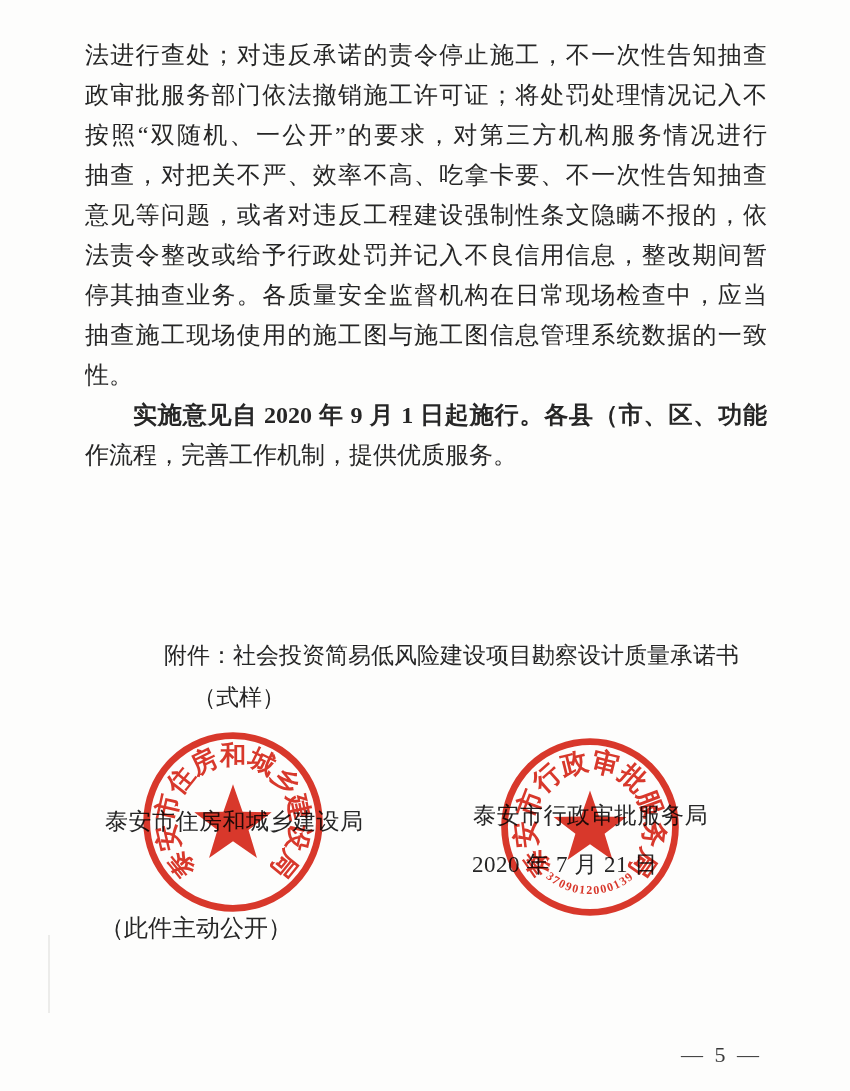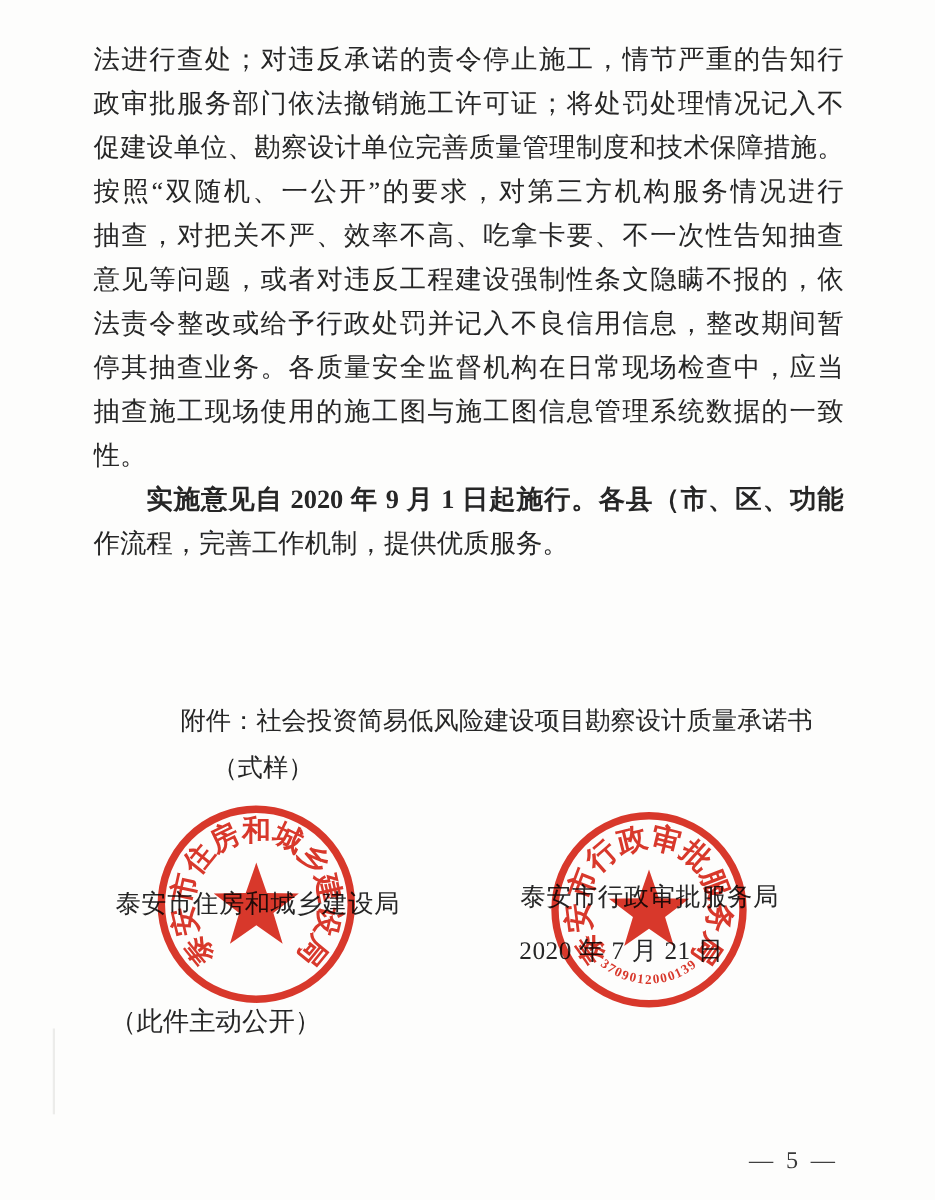--- a/index.html
+++ b/index.html
@@ -47,23 +47,22 @@
 
   
   .scan-mark { position:absolute; left:48px; top:935px; width:2px; height:78px; background:#ececea; }
 </style>
 </head>
 <body>
 
 <div class="page">
 
   <div class="bodytext">
-    <div class="bline">法进行查处；对违反承诺的责令停止施工，情节严重的告知行</div>
+    <div class="bline">法进行查处；对违反承诺的责令停止施工，不一次性告知抽查</div>
     <div class="bline">政审批服务部门依法撤销施工许可证；将处罚处理情况记入不</div>
-    <div class="bline">促建设单位、勘察设计单位完善质量管理制度和技术保障措施。</div>
     <div class="bline">按照“双随机、一公开”的要求，对第三方机构服务情况进行</div>
     <div class="bline">抽查，对把关不严、效率不高、吃拿卡要、不一次性告知抽查</div>
     <div class="bline">意见等问题，或者对违反工程建设强制性条文隐瞒不报的，依</div>
     <div class="bline">法责令整改或给予行政处罚并记入不良信用信息，整改期间暂</div>
     <div class="bline">停其抽查业务。各质量安全监督机构在日常现场检查中，应当</div>
     <div class="bline">抽查施工现场使用的施工图与施工图信息管理系统数据的一致</div>
     <div class="bline last">性。</div>
     <div class="bline indent">实施意见自 2020 年 9 月 1 日起施行。各县（市、区、功能</div>
     <div class="bline last">作流程，完善工作机制，提供优质服务。</div>
   </div>

